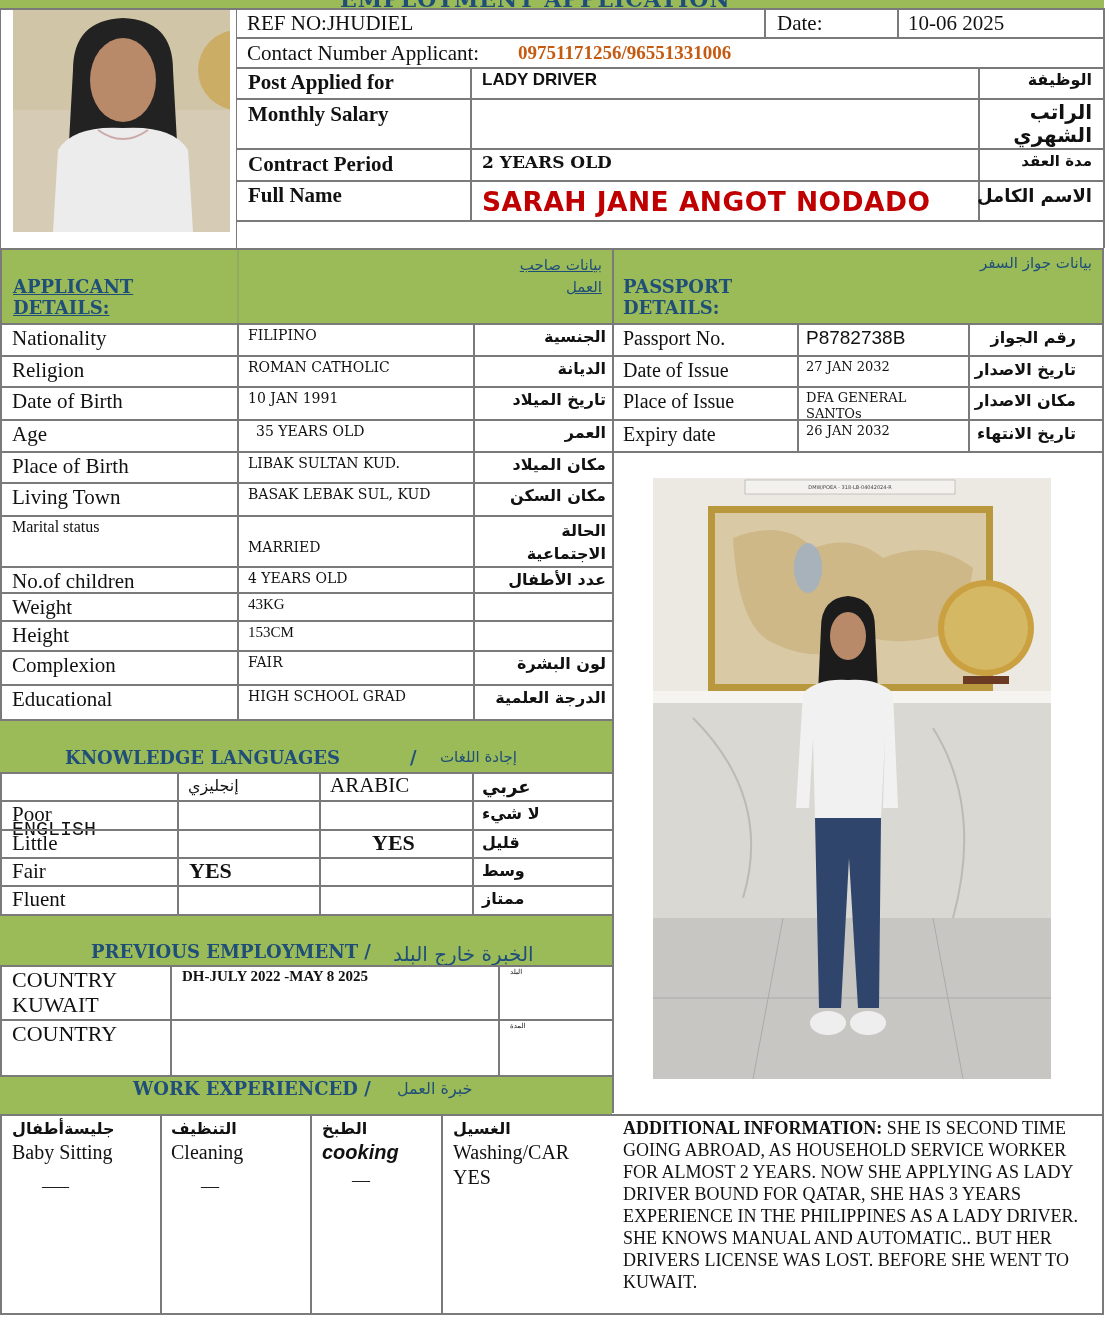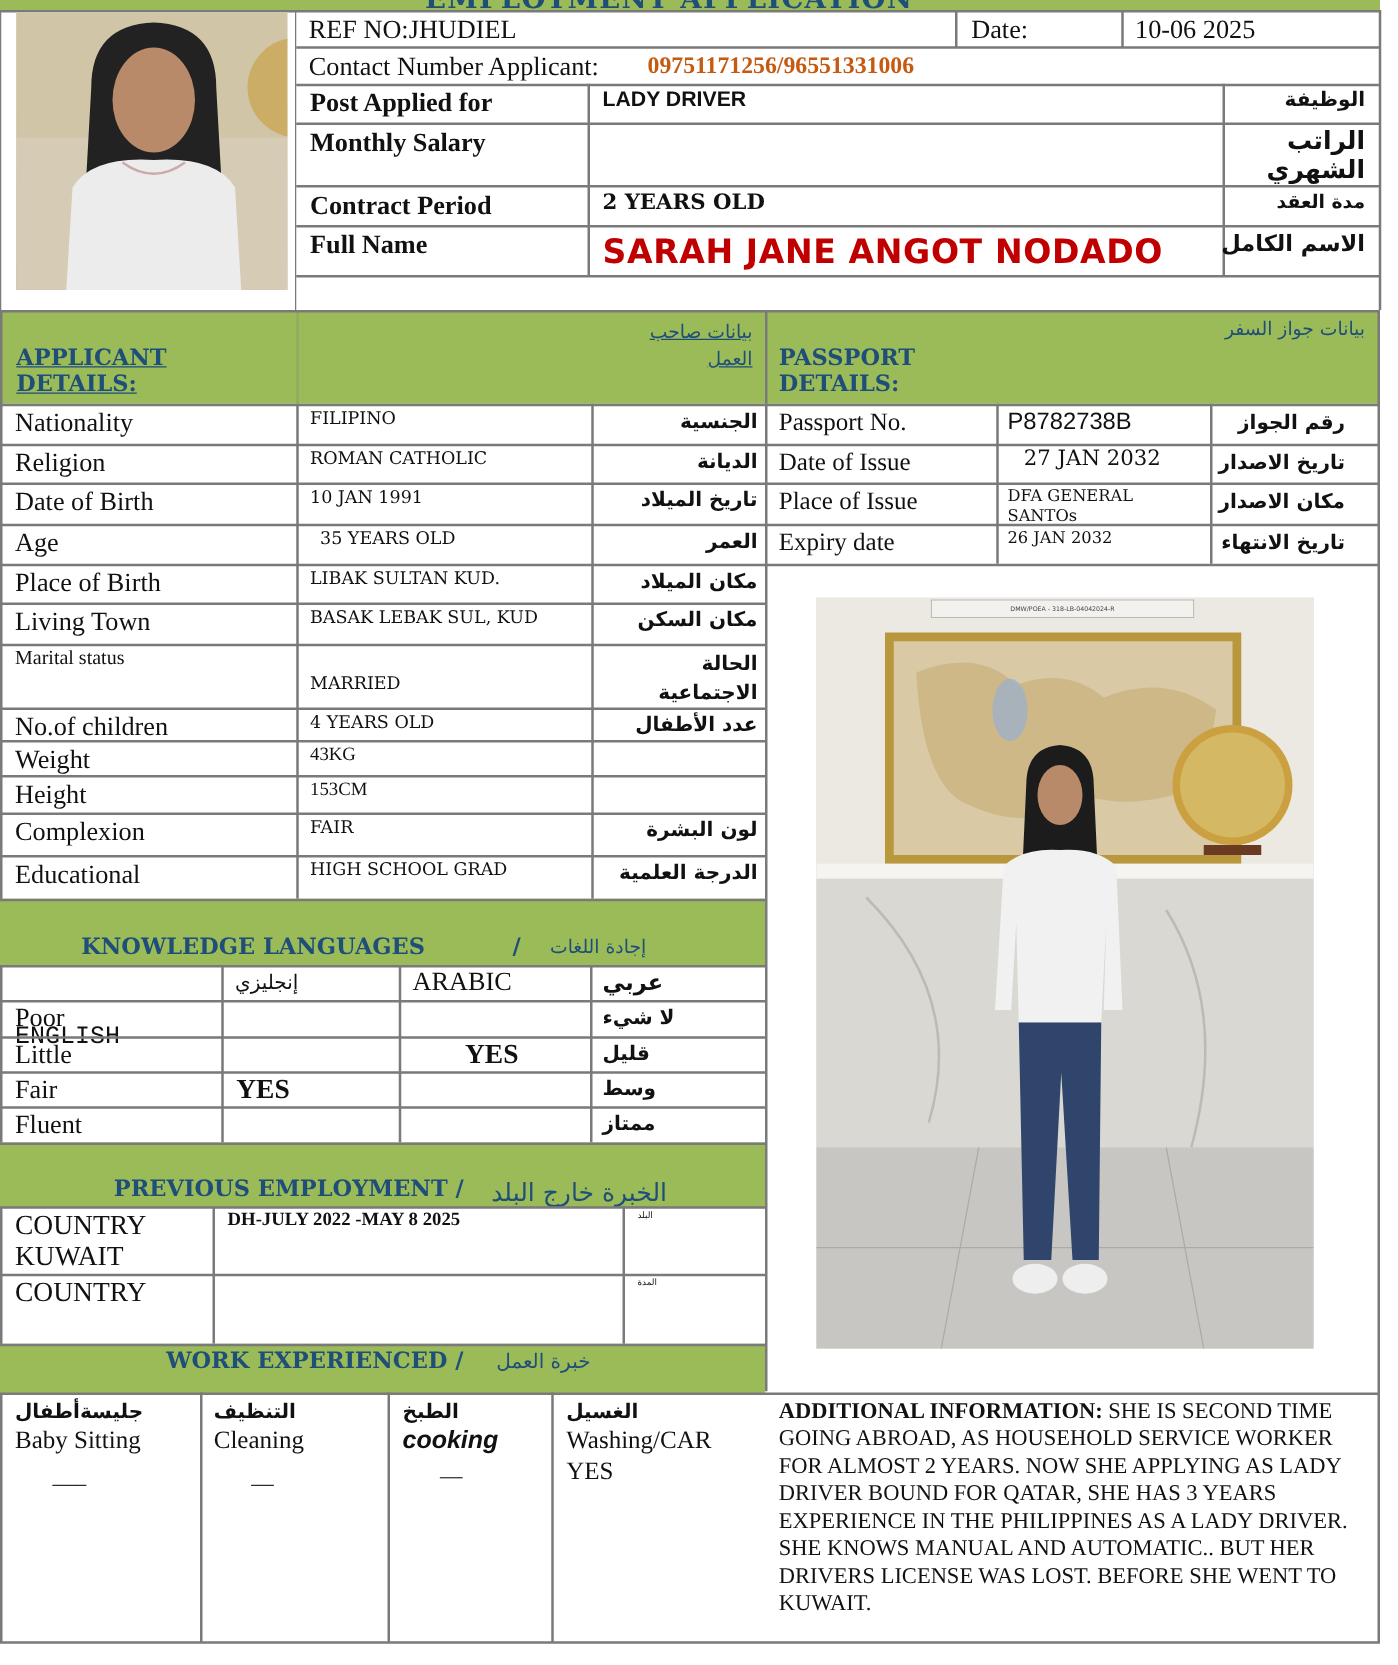--- a/index.html
+++ b/index.html
@@ -143,21 +143,21 @@
 
 <div class="vl" style="left:612px;top:323px;height:790px;"></div>
 <div class="vl" style="left:797px;top:323px;height:128px;"></div>
 <div class="vl" style="left:968px;top:323px;height:128px;"></div>
 <div id="passport-rows">
     <span class="t" style="left:623px;top:327px;font-size:20px;">Passport No.</span>
     <span class="t" style="left:806px;top:327px;font-family:&quot;Liberation Sans&quot;,sans-serif;font-size:19px;">P8782738B</span>
     <span class="t ar" style="right:42px;top:328px;">رقم الجواز</span>
     <div class="hl" style="top: 355px; left: 612px; width: 492px;"></div>
     <span class="t" style="left:623px;top:359px;font-size:20px;">Date of Issue</span>
-    <span class="t val-sm" style="left:806px;top:359px;white-space:normal;width:150px;line-height:16px;font-size:17px;margin-left:13px;">27  JAN  2032</span>
+    <span class="t val-sm" style="left:806px;top:359px;white-space:normal;width:150px;line-height:16px;font-size:13px;">27  JAN  2032</span>
     <span class="t ar" style="right:42px;top:360px;">تاريخ الاصدار</span>
     <div class="hl" style="top: 386px; left: 612px; width: 492px;"></div>
     <span class="t" style="left:623px;top:390px;font-size:20px;">Place of Issue</span>
     <span class="t val-sm" style="left:806px;top:390px;white-space:normal;width:150px;line-height:16px;font-size:13px;">DFA GENERAL SANTOs</span>
     <span class="t ar" style="right:42px;top:391px;">مكان الاصدار</span>
     <div class="hl" style="top: 419px; left: 612px; width: 492px;"></div>
     <span class="t" style="left:623px;top:423px;font-size:20px;">Expiry date</span>
     <span class="t val-sm" style="left:806px;top:423px;white-space:normal;width:150px;line-height:16px;font-size:13px;">26 JAN  2032</span>
     <span class="t ar" style="right:42px;top:424px;">تاريخ الانتهاء</span>
     <div class="hl" style="top: 451px; left: 612px; width: 492px;"></div>

